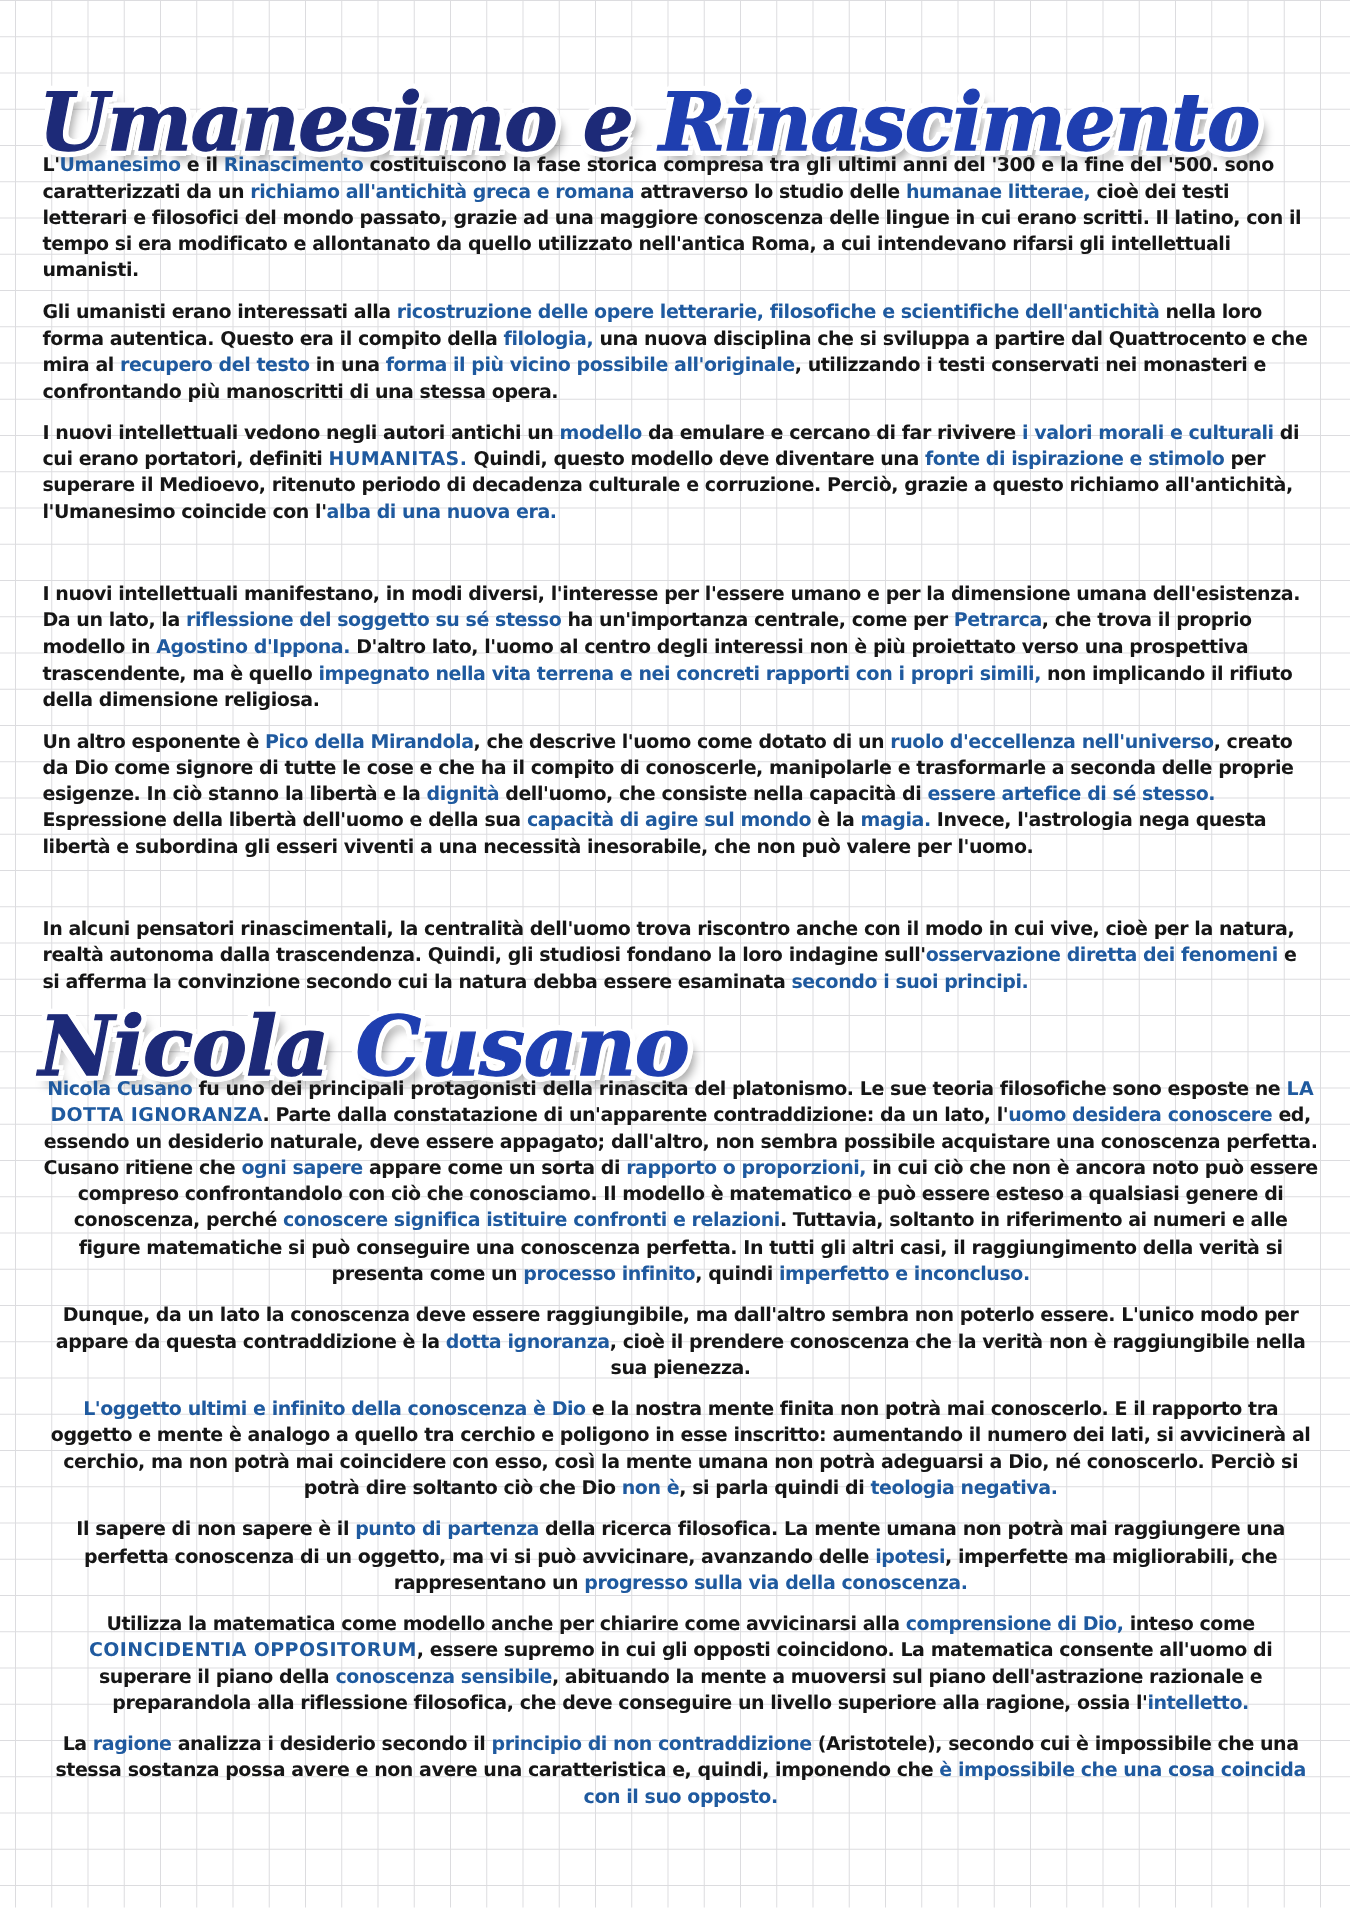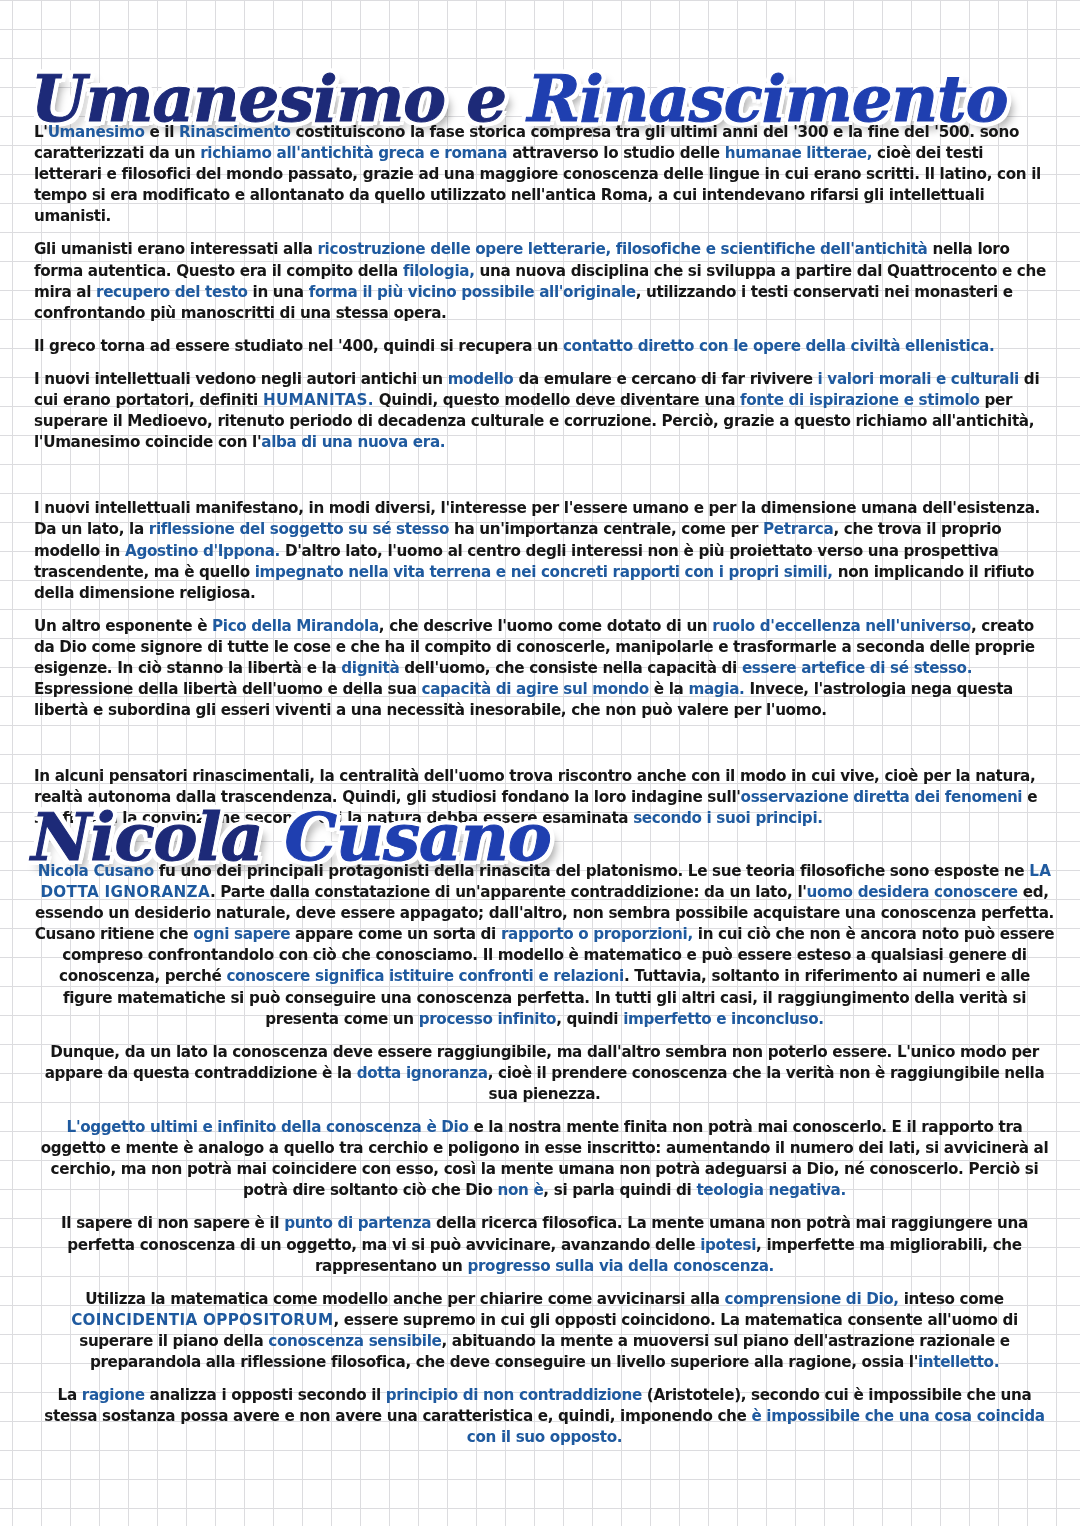--- a/index.html
+++ b/index.html
@@ -55,33 +55,32 @@
 </head>
 <body>
 
 <div class="page">
 
   <h1 class="title title-1"><span>Umanesimo e </span><span class="alt">Rinascimento</span></h1>
 
   <div class="body-block block-1">
       <p class="para"><span>L'</span><span class="hl">Umanesimo</span><span> e il </span><span class="hl">Rinascimento</span><span> costituiscono la fase storica compresa tra gli ultimi anni del '300 e la fine del '500. sono caratterizzati da un </span><span class="hl">richiamo all'antichità greca e romana</span><span> attraverso lo studio delle </span><span class="hl">humanae litterae,</span><span> cioè dei testi letterari e filosofici del mondo passato, grazie ad una maggiore conoscenza delle lingue in cui erano scritti. Il latino, con il tempo si era modificato e allontanato da quello utilizzato nell'antica Roma, a cui intendevano rifarsi gli intellettuali umanisti.</span></p>
       <p class="para"><span>Gli umanisti erano interessati alla </span><span class="hl">ricostruzione delle opere letterarie, filosofiche e scientifiche dell'antichità</span><span> nella loro forma autentica. Questo era il compito della </span><span class="hl">filologia,</span><span> una nuova disciplina che si sviluppa a partire dal Quattrocento e che mira al </span><span class="hl">recupero del testo</span><span> in una </span><span class="hl">forma il più vicino possibile all'originale</span><span>, utilizzando i testi conservati nei monasteri e confrontando più manoscritti di una stessa opera.</span></p>
-      <p class="para"><span>Il greco torna ad essere studiato nel '400, quindi si recupera un </span><span class="hl">contatto diretto con le opere della civiltà ellenistica.</span></p>
       <p class="para"><span>I nuovi intellettuali vedono negli autori antichi un </span><span class="hl">modello</span><span> da emulare e cercano di far rivivere </span><span class="hl">i valori morali e culturali</span><span> di cui erano portatori, definiti </span><span class="hl caps">HUMANITAS.</span><span> Quindi, questo modello deve diventare una </span><span class="hl">fonte di ispirazione e stimolo</span><span> per superare il Medioevo, ritenuto periodo di decadenza culturale e corruzione. Perciò, grazie a questo richiamo all'antichità, l'Umanesimo coincide con l'</span><span class="hl">alba di una nuova era.</span></p>
       <div class="gap"></div>
       <p class="para"><span>I nuovi intellettuali manifestano, in modi diversi, l'interesse per l'essere umano e per la dimensione umana dell'esistenza. Da un lato, la </span><span class="hl">riflessione del soggetto su sé stesso</span><span> ha un'importanza centrale, come per </span><span class="hl">Petrarca</span><span>, che trova il proprio modello in </span><span class="hl">Agostino d'Ippona.</span><span> D'altro lato, l'uomo al centro degli interessi non è più proiettato verso una prospettiva trascendente, ma è quello </span><span class="hl">impegnato nella vita terrena e nei concreti rapporti con i propri simili,</span><span> non implicando il rifiuto della dimensione religiosa.</span></p>
       <p class="para"><span>Un altro esponente è </span><span class="hl">Pico della Mirandola</span><span>, che descrive l'uomo come dotato di un </span><span class="hl">ruolo d'eccellenza nell'universo</span><span>, creato da Dio come signore di tutte le cose e che ha il compito di conoscerle, manipolarle e trasformarle a seconda delle proprie esigenze. In ciò stanno la libertà e la </span><span class="hl">dignità</span><span> dell'uomo, che consiste nella capacità di </span><span class="hl">essere artefice di sé stesso.</span><span> Espressione della libertà dell'uomo e della sua </span><span class="hl">capacità di agire sul mondo</span><span> è la </span><span class="hl">magia.</span><span> Invece, l'astrologia nega questa libertà e subordina gli esseri viventi a una necessità inesorabile, che non può valere per l'uomo.</span></p>
       <div class="gap"></div>
       <p class="para"><span>In alcuni pensatori rinascimentali, la centralità dell'uomo trova riscontro anche con il modo in cui vive, cioè per la natura, realtà autonoma dalla trascendenza. Quindi, gli studiosi fondano la loro indagine sull'</span><span class="hl">osservazione diretta dei fenomeni</span><span> e si afferma la convinzione secondo cui la natura debba essere esaminata </span><span class="hl">secondo i suoi principi.</span></p>
     </div>
 
   <h1 class="title title-2"><span>Nicola </span><span class="alt">Cusano</span></h1>
 
   <div class="body-block block-2">
       <p class="para"><span class="hl">Nicola Cusano</span><span> fu uno dei principali protagonisti della rinascita del platonismo. Le sue teoria filosofiche sono esposte ne </span><span class="hl caps">LA DOTTA IGNORANZA</span><span>. Parte dalla constatazione di un'apparente contraddizione: da un lato, l'</span><span class="hl">uomo desidera conoscere</span><span> ed, essendo un desiderio naturale, deve essere appagato; dall'altro, non sembra possibile acquistare una conoscenza perfetta. Cusano ritiene che </span><span class="hl">ogni sapere</span><span> appare come un sorta di </span><span class="hl">rapporto o proporzioni,</span><span> in cui ciò che non è ancora noto può essere compreso confrontandolo con ciò che conosciamo. Il modello è matematico e può essere esteso a qualsiasi genere di conoscenza, perché </span><span class="hl">conoscere significa istituire confronti e relazioni</span><span>. Tuttavia, soltanto in riferimento ai numeri e alle figure matematiche si può conseguire una conoscenza perfetta. In tutti gli altri casi, il raggiungimento della verità si presenta come un </span><span class="hl">processo infinito</span><span>, quindi </span><span class="hl">imperfetto e inconcluso.</span></p>
       <p class="para"><span>Dunque, da un lato la conoscenza deve essere raggiungibile, ma dall'altro sembra non poterlo essere. L'unico modo per appare da questa contraddizione è la </span><span class="hl">dotta ignoranza</span><span>, cioè il prendere conoscenza che la verità non è raggiungibile nella sua pienezza.</span></p>
       <p class="para"><span class="hl">L'oggetto ultimi e infinito della conoscenza è Dio</span><span> e la nostra mente finita non potrà mai conoscerlo. E il rapporto tra oggetto e mente è analogo a quello tra cerchio e poligono in esse inscritto: aumentando il numero dei lati, si avvicinerà al cerchio, ma non potrà mai coincidere con esso, così la mente umana non potrà adeguarsi a Dio, né conoscerlo. Perciò si potrà dire soltanto ciò che Dio </span><span class="hl">non è</span><span>, si parla quindi di </span><span class="hl">teologia negativa.</span></p>
       <p class="para"><span>Il sapere di non sapere è il </span><span class="hl">punto di partenza</span><span> della ricerca filosofica. La mente umana non potrà mai raggiungere una perfetta conoscenza di un oggetto, ma vi si può avvicinare, avanzando delle </span><span class="hl">ipotesi</span><span>, imperfette ma migliorabili, che rappresentano un </span><span class="hl">progresso sulla via della conoscenza.</span></p>
       <p class="para"><span>Utilizza la matematica come modello anche per chiarire come avvicinarsi alla </span><span class="hl">comprensione di Dio,</span><span> inteso come </span><span class="hl caps">COINCIDENTIA OPPOSITORUM</span><span>, essere supremo in cui gli opposti coincidono. La matematica consente all'uomo di superare il piano della </span><span class="hl">conoscenza sensibile</span><span>, abituando la mente a muoversi sul piano dell'astrazione razionale e preparandola alla riflessione filosofica, che deve conseguire un livello superiore alla ragione, ossia l'</span><span class="hl">intelletto.</span></p>
-      <p class="para"><span>La </span><span class="hl">ragione</span><span> analizza i opposti secondo il </span><span class="hl">principio di non contraddizione</span><span> (Aristotele), secondo cui è impossibile che una stessa sostanza possa avere e non avere una caratteristica e, quindi, imponendo che </span><span class="hl">è impossibile che una cosa coincida con il suo opposto.</span></p>
+      <p class="para"><span>La </span><span class="hl">ragione</span><span> analizza i desiderio secondo il </span><span class="hl">principio di non contraddizione</span><span> (Aristotele), secondo cui è impossibile che una stessa sostanza possa avere e non avere una caratteristica e, quindi, imponendo che </span><span class="hl">è impossibile che una cosa coincida con il suo opposto.</span></p>
     </div>
 
 </div>
 
 </body></html>

